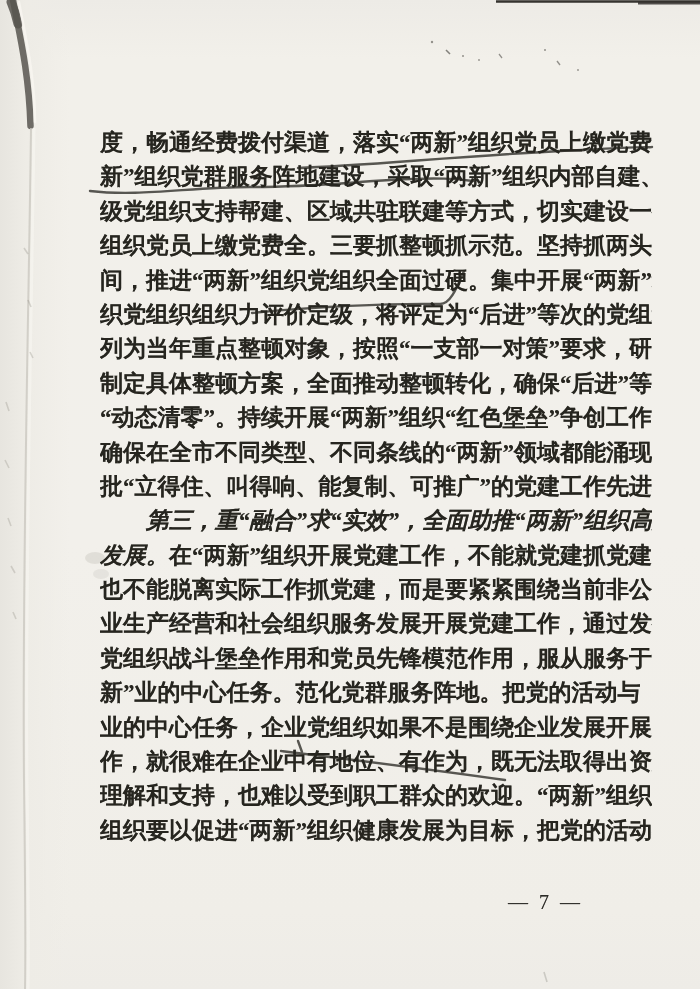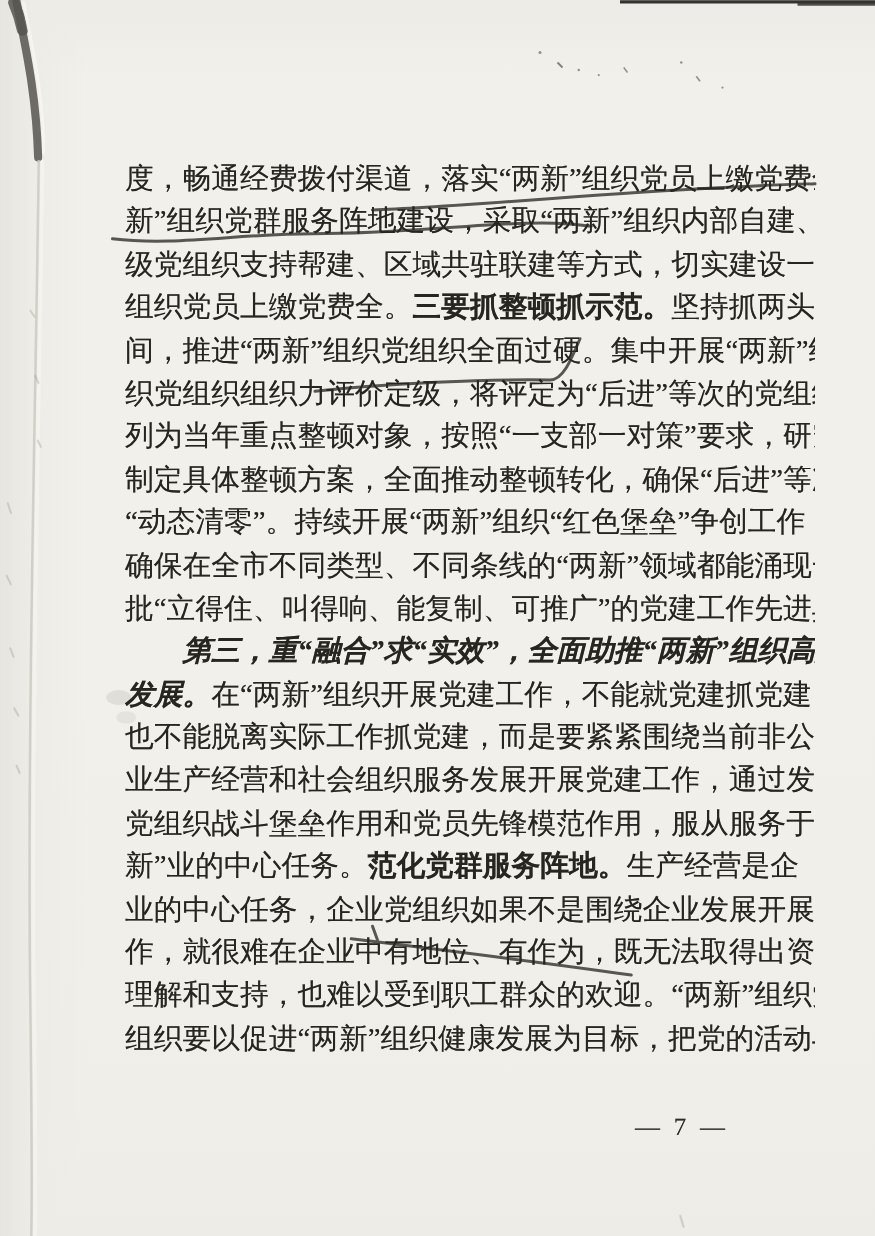--- a/index.html
+++ b/index.html
@@ -20,21 +20,21 @@
     position:absolute;left:100px;top:126px;width:552px;
     color:#26251f;
     font-size:23px;
   }
   .line{
     height:34.4px;line-height:34.4px;
     white-space:nowrap;overflow:hidden;
     text-shadow:0 0 0.5px rgba(45,44,38,.55);
   }
   .indent{padding-left:46px;}
-  .seg{display:inline;}
+  .seg{display:inline;font-weight:bold;}
   .b{font-family:Liberation Serif, serif;font-weight:700;}
   .k{font-weight:700;font-style:italic;}
   .page-number{
     position:absolute;left:508px;top:891px;
     font-size:20px;letter-spacing:3px;color:#2c2b27;
     text-shadow:0 0 0.5px rgba(45,44,38,.5);
   }
 </style>
 </head>
 <body>
@@ -133,21 +133,21 @@
     <div class="line">
       <span class="seg">也不能脱离实际工作抓党建，而是要紧紧围绕当前非公企</span>
     </div>
     <div class="line">
       <span class="seg">业生产经营和社会组织服务发展开展党建工作，通过发挥</span>
     </div>
     <div class="line">
       <span class="seg">党组织战斗堡垒作用和党员先锋模范作用，服从服务于“两</span>
     </div>
     <div class="line">
-      <span class="seg">新”业的中心任务。</span><span class="seg b">范化党群服务阵地。</span><span class="seg">生产经营是企</span>
+      <span class="seg">新”业的中心任务。</span><span class="seg b">范化党群服务阵地。</span><span class="seg">把党的活动与</span>
     </div>
     <div class="line">
       <span class="seg">业的中心任务，企业党组织如果不是围绕企业发展开展工</span>
     </div>
     <div class="line">
       <span class="seg">作，就很难在企业中有地位、有作为，既无法取得出资人的</span>
     </div>
     <div class="line">
       <span class="seg">理解和支持，也难以受到职工群众的欢迎。“两新”组织党</span>
     </div>

